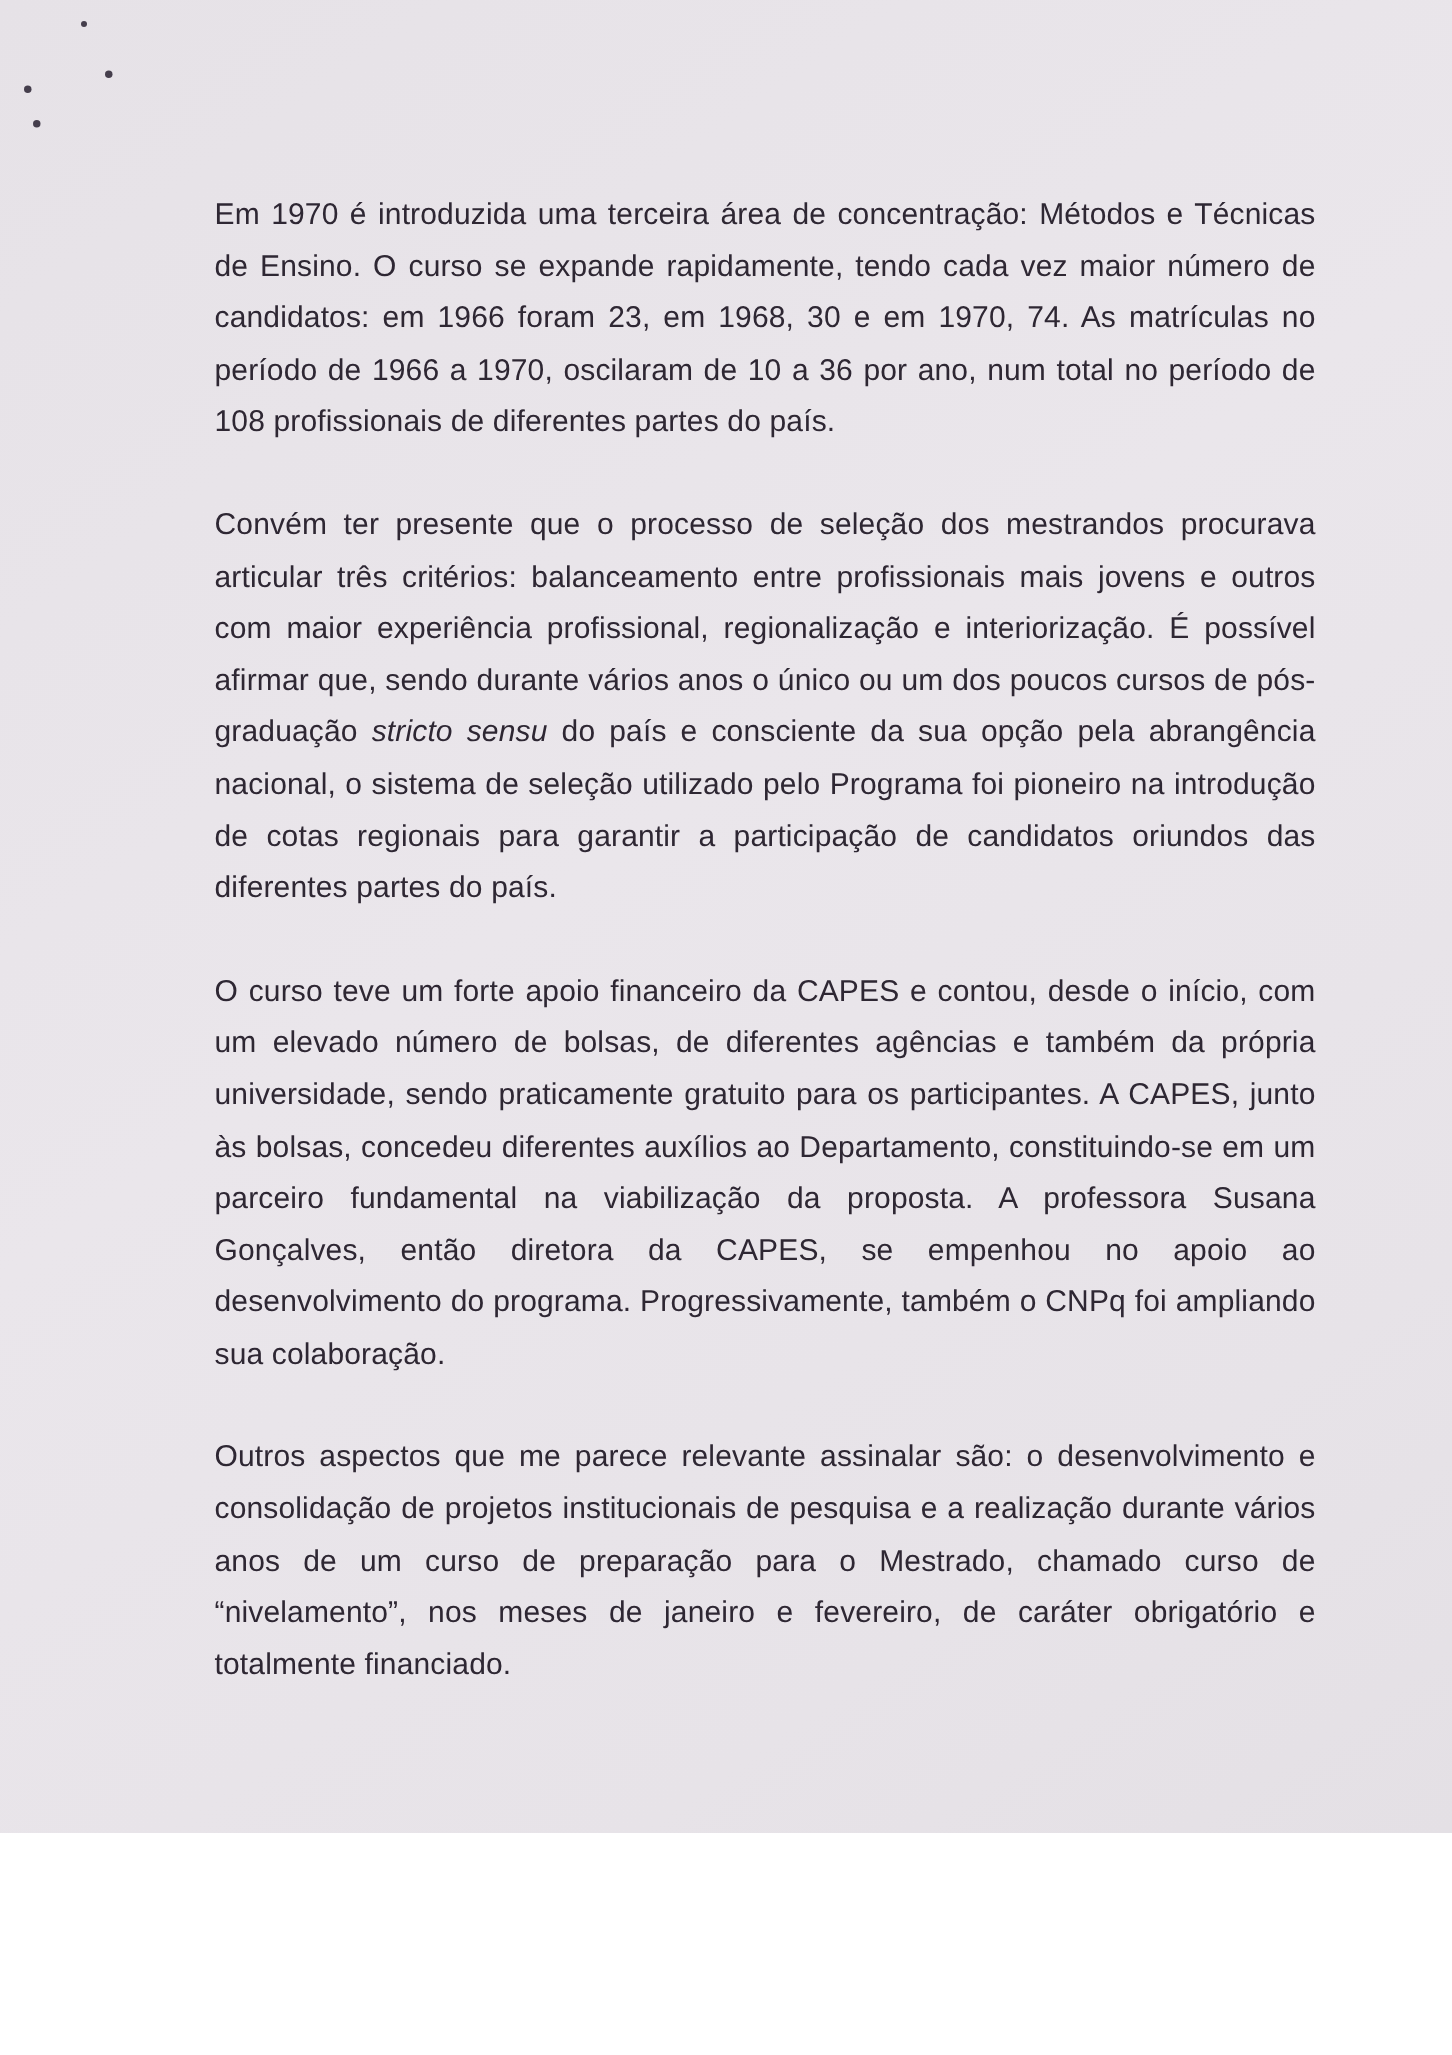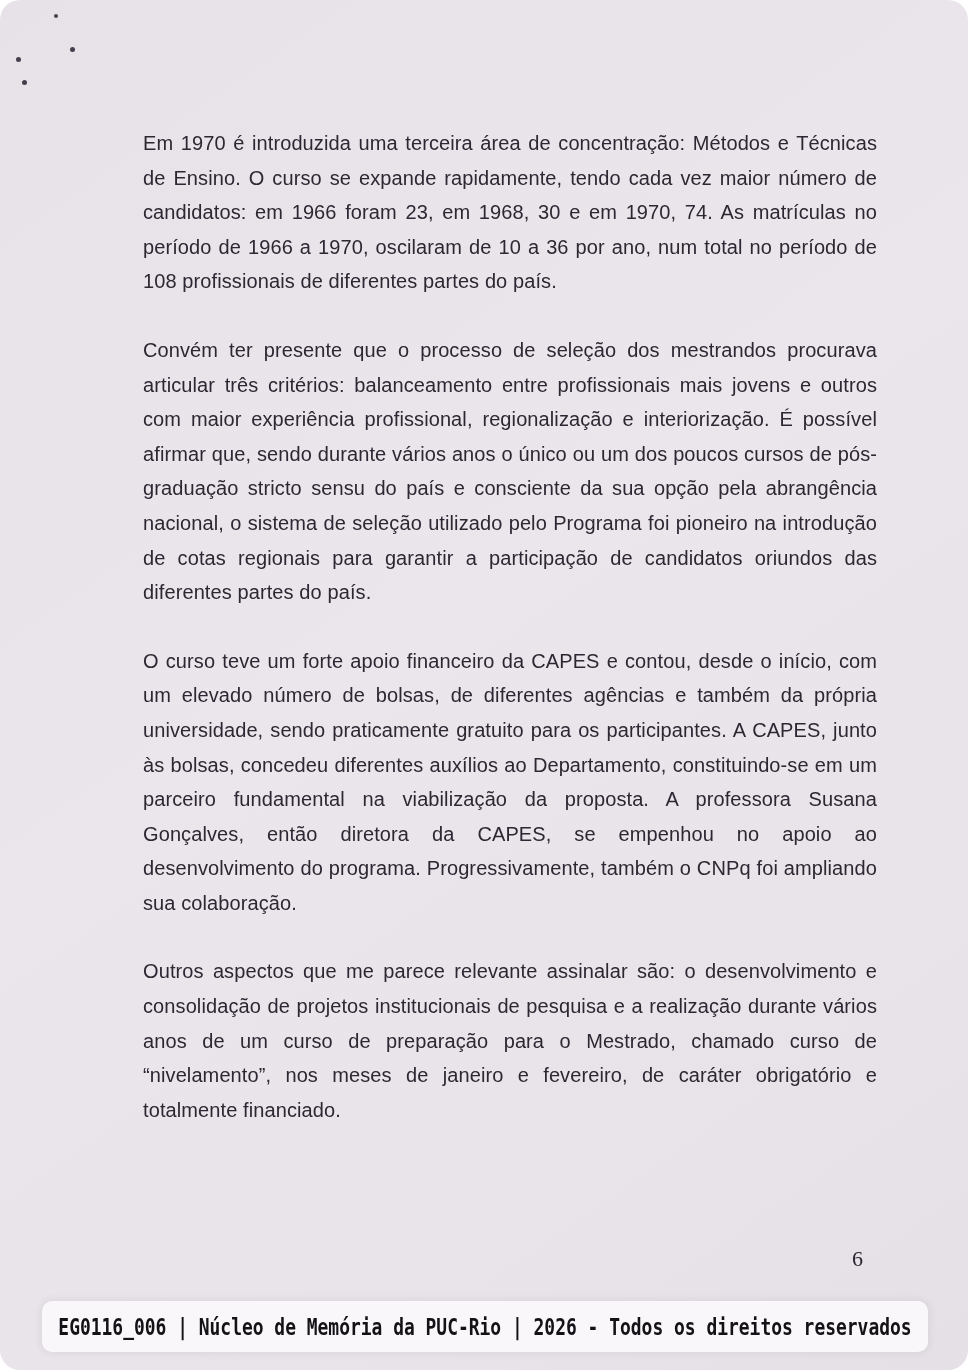--- a/index.html
+++ b/index.html
@@ -1,39 +1,38 @@
 <!DOCTYPE html>
 <html><head>
 <meta charset="utf-8">
 <style>
   html, body { margin: 0; padding: 0; }
   .page {
     position: relative;
     width: 968px;
-    height: 1370px;
+    height: 1222px;
     background: linear-gradient(145deg, #e6e2e7 0%, #eae6eb 45%, #e7e3e8 80%, #e4e0e5 100%);
     font-family: "Liberation Sans", sans-serif;
     overflow: hidden;
-    border-radius: 20px;
   }
   .text-block {
     position: absolute;
     left: 143px;
     top: 126px;
     width: 734px;
   }
   .para {
     margin: 0 0 34px 0;
     font-size: 20px;
     line-height: 34.6px;
     text-align: justify;
     letter-spacing: 0.1px;
     color: #2e2733;
   }
-  .para .italic { }
+  .para .italic { font-style: italic; }
   .page-number {
     position: absolute;
     left: 852px;
     top: 1246px;
     font-family: "Liberation Serif", serif;
     font-size: 22px;
     color: #2e2733;
   }
   .footer-bar {
     position: absolute;

